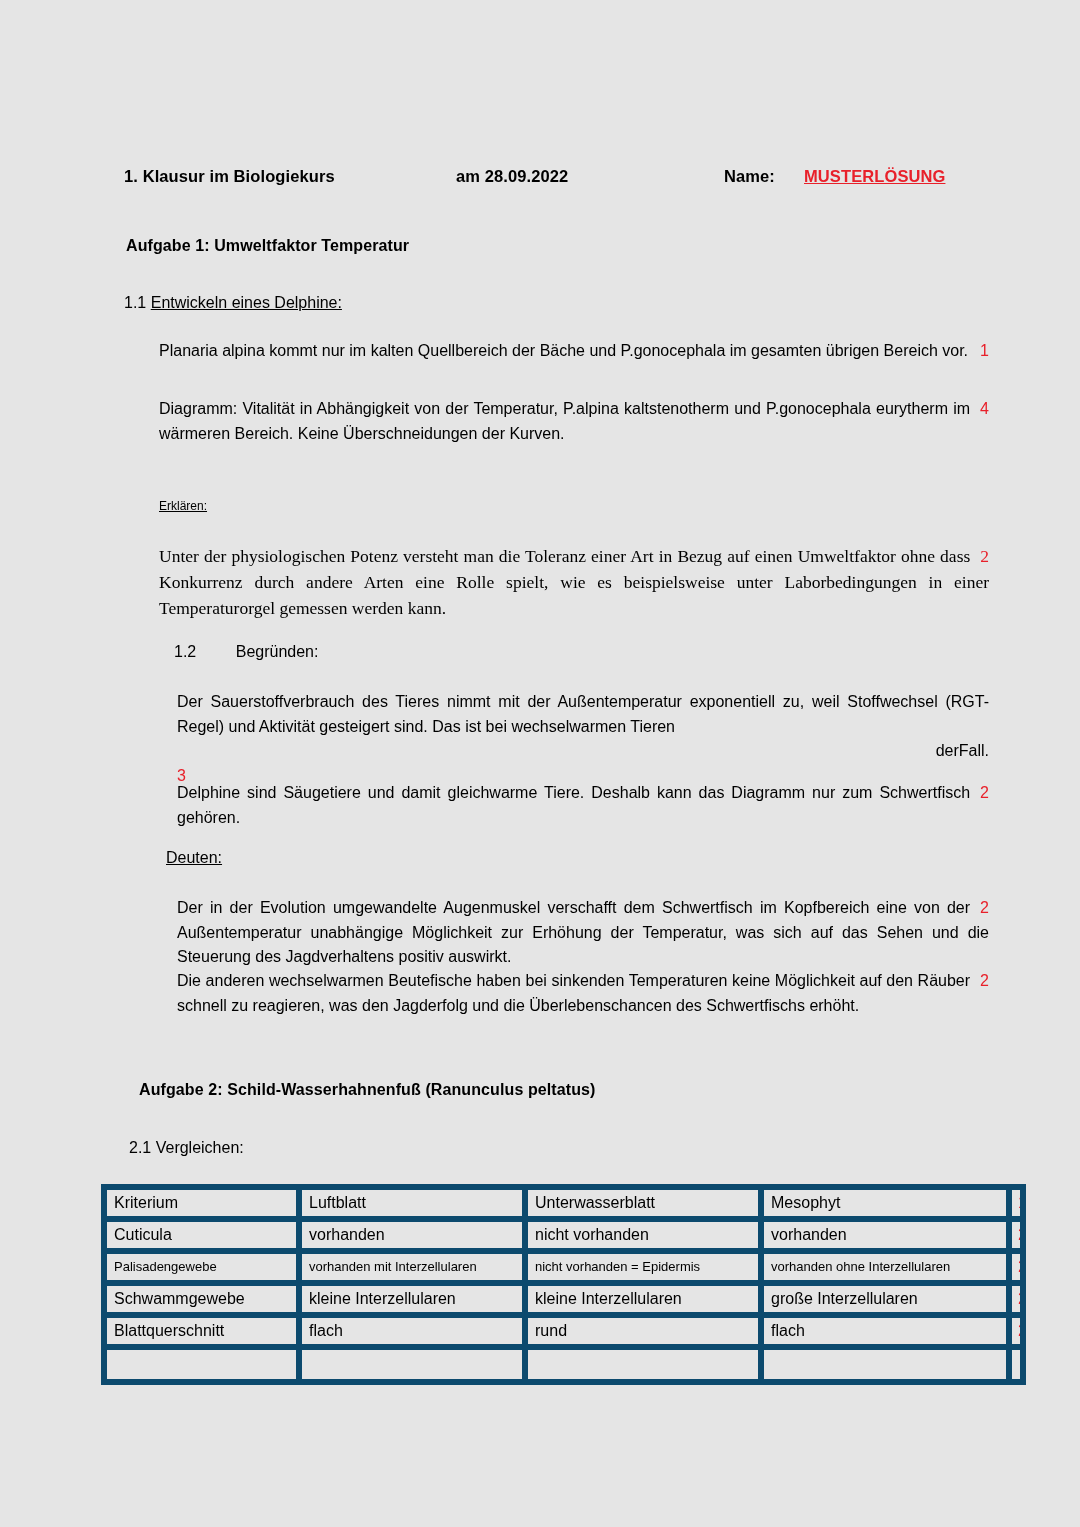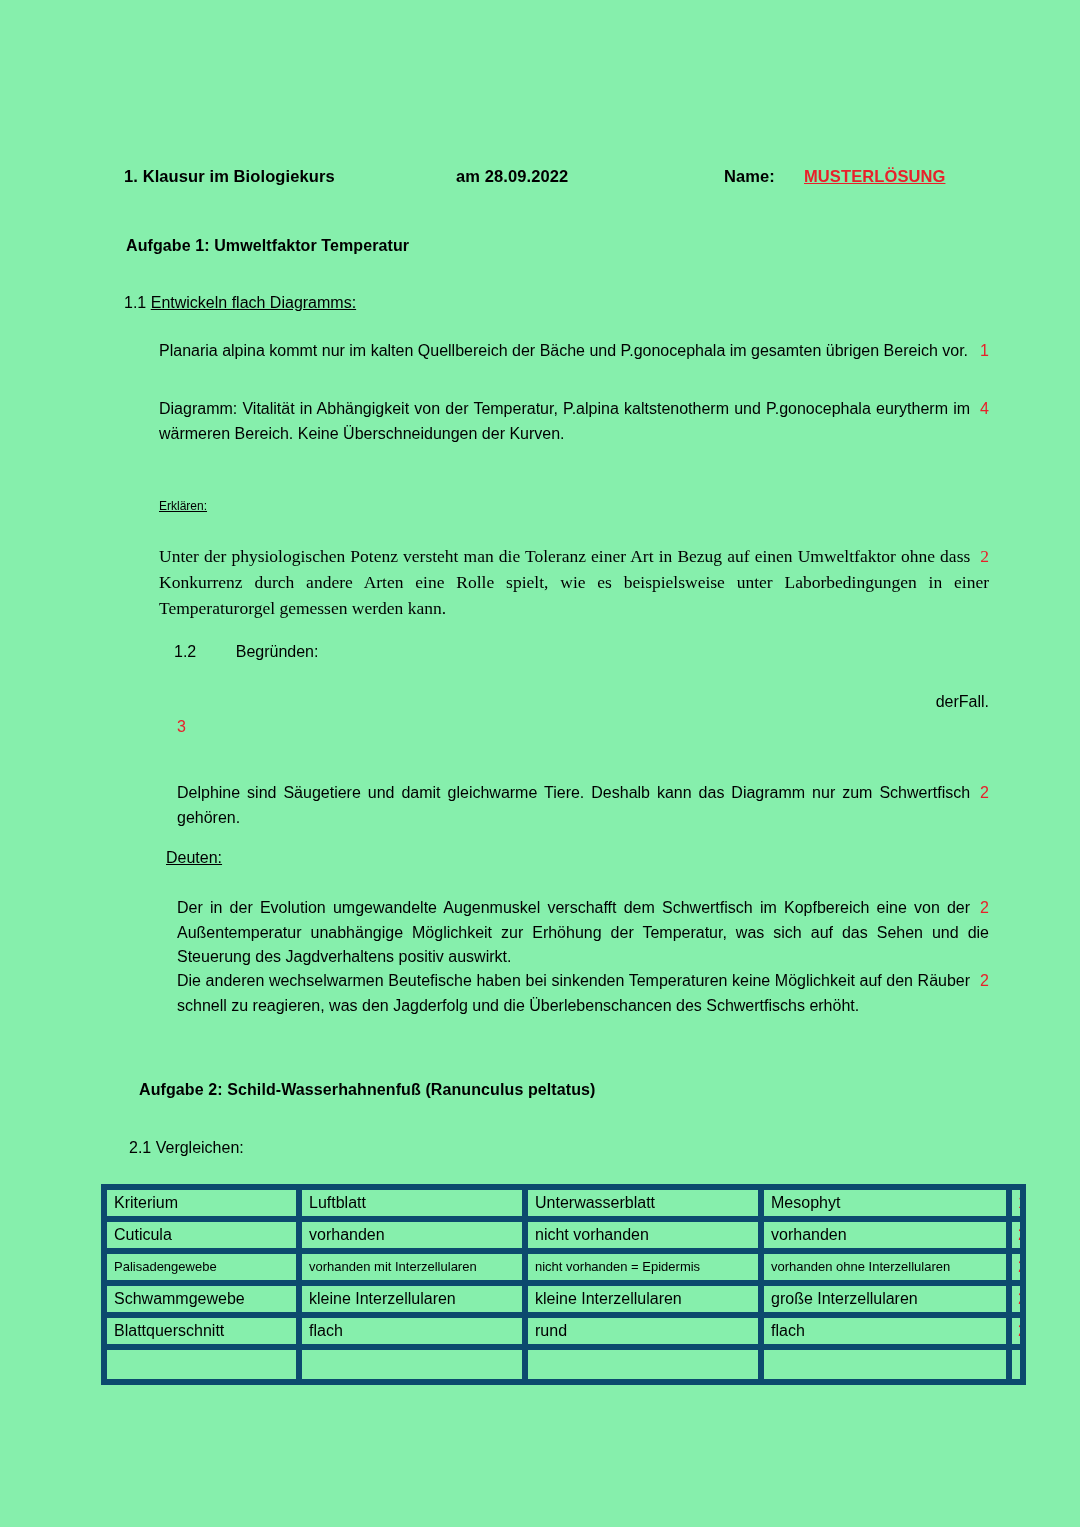--- a/index.html
+++ b/index.html
@@ -12,21 +12,21 @@
     height: 1527px;
     position: relative;
     font-family: "Liberation Sans", sans-serif;
     color: #000000;
     overflow: hidden;
   }
 
   .page {
     position: absolute;
     inset: 0;
-    background: #86efac;
+    background: #e5e5e5;
     padding-left: 39px;
   }
   .just { text-align: justify; }
 
   
   .header-row {
     position: absolute;
     left: 124px;
     top: 167px;
     width: 880px;
@@ -216,21 +216,21 @@
     <span class="h-title">1. Klausur im Biologiekurs</span>
     <span class="h-date">am 28.09.2022</span>
     <span class="h-name">Name:</span>
     <span class="h-value">MUSTERLÖSUNG</span>
   </div>
 
   <div class="task1-heading">Aufgabe 1:  Umweltfaktor Temperatur</div>
 
   <div class="sub-11">
     <span class="num">1.1</span>
-    <span class="lbl">Entwickeln flach Diagramms:</span>
+    <span class="lbl">Entwickeln eines Delphine:</span>
   </div>
 
   <div class="block just blk-p1">
     <span class="pts">1</span>
     <span>Planaria alpina kommt nur im kalten Quellbereich der Bäche und P.gonocephala im gesamten übrigen Bereich vor.</span>
   </div>
 
   <div class="block just blk-p2">
     <span class="pts">4</span>
     <span>Diagramm: Vitalität in Abhängigkeit von der Temperatur, P.alpina kaltstenotherm und P.gonocephala eurytherm im wärmeren Bereich. Keine Überschneidungen der Kurven.</span>
@@ -242,20 +242,21 @@
     <span class="pts">2</span>
     <span>Unter der physiologischen Potenz versteht man die Toleranz einer Art in Bezug auf einen Umweltfaktor ohne dass Konkurrenz durch andere Arten eine Rolle spielt, wie es beispielsweise unter Laborbedingungen in einer Temperaturorgel gemessen werden kann.</span>
   </div>
 
   <div class="sub-12">
     <span class="num">1.2</span>
     <span class="lbl"> Begründen:</span>
   </div>
 
   <div class="block blk-12a">
+    <div class="just">Der Sauerstoffverbrauch des Tieres nimmt mit der Außentemperatur exponentiell zu, weil Stoffwechsel (RGT-Regel) und Aktivität gesteigert sind. Das ist bei wechselwarmen Tieren</div>
     <div class="stretch-line">
       <span>der</span>
       <span>Fall.</span>
     </div>
     <div class="lone-pts">3</div>
   </div>
 
   <div class="block just blk-12b">
     <span class="pts">2</span>
     <span>Delphine sind Säugetiere und damit gleichwarme Tiere. Deshalb kann das Diagramm nur zum Schwertfisch gehören.</span>

